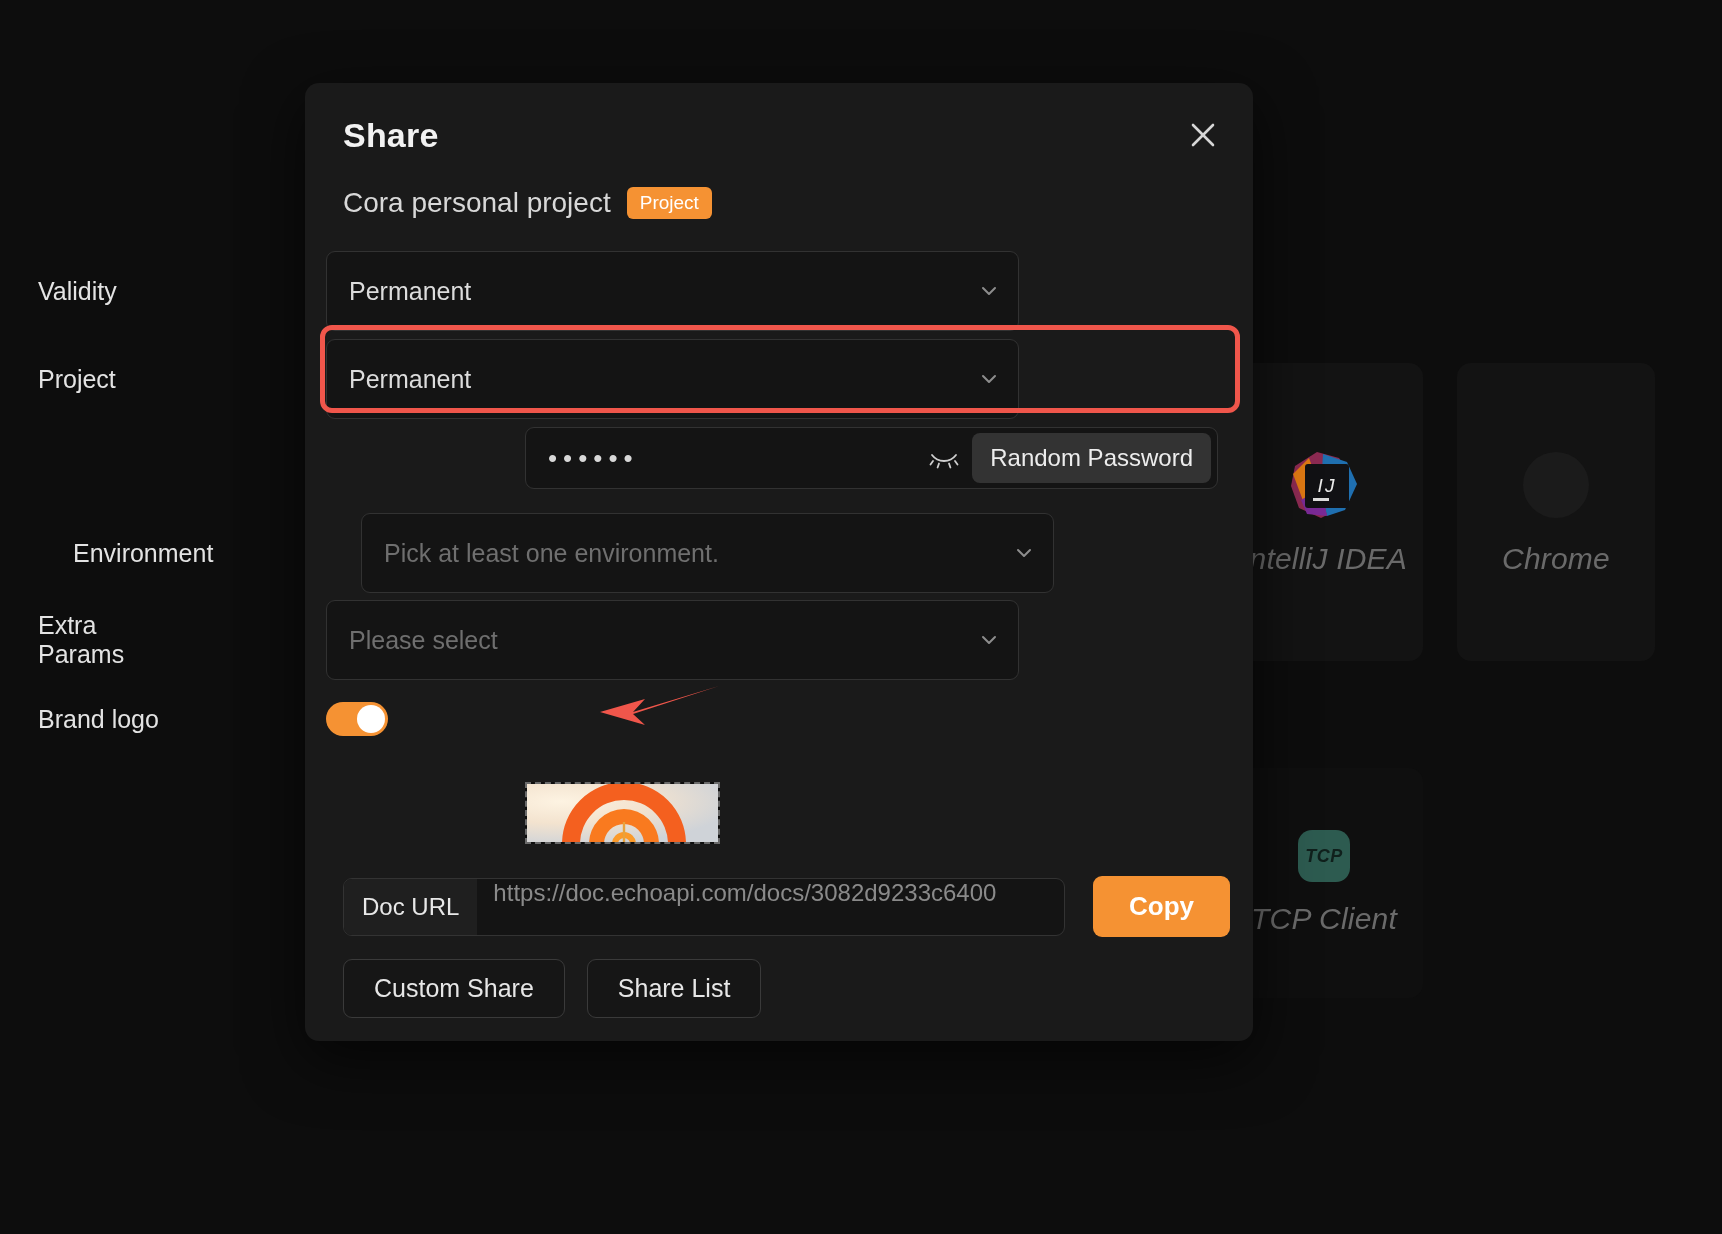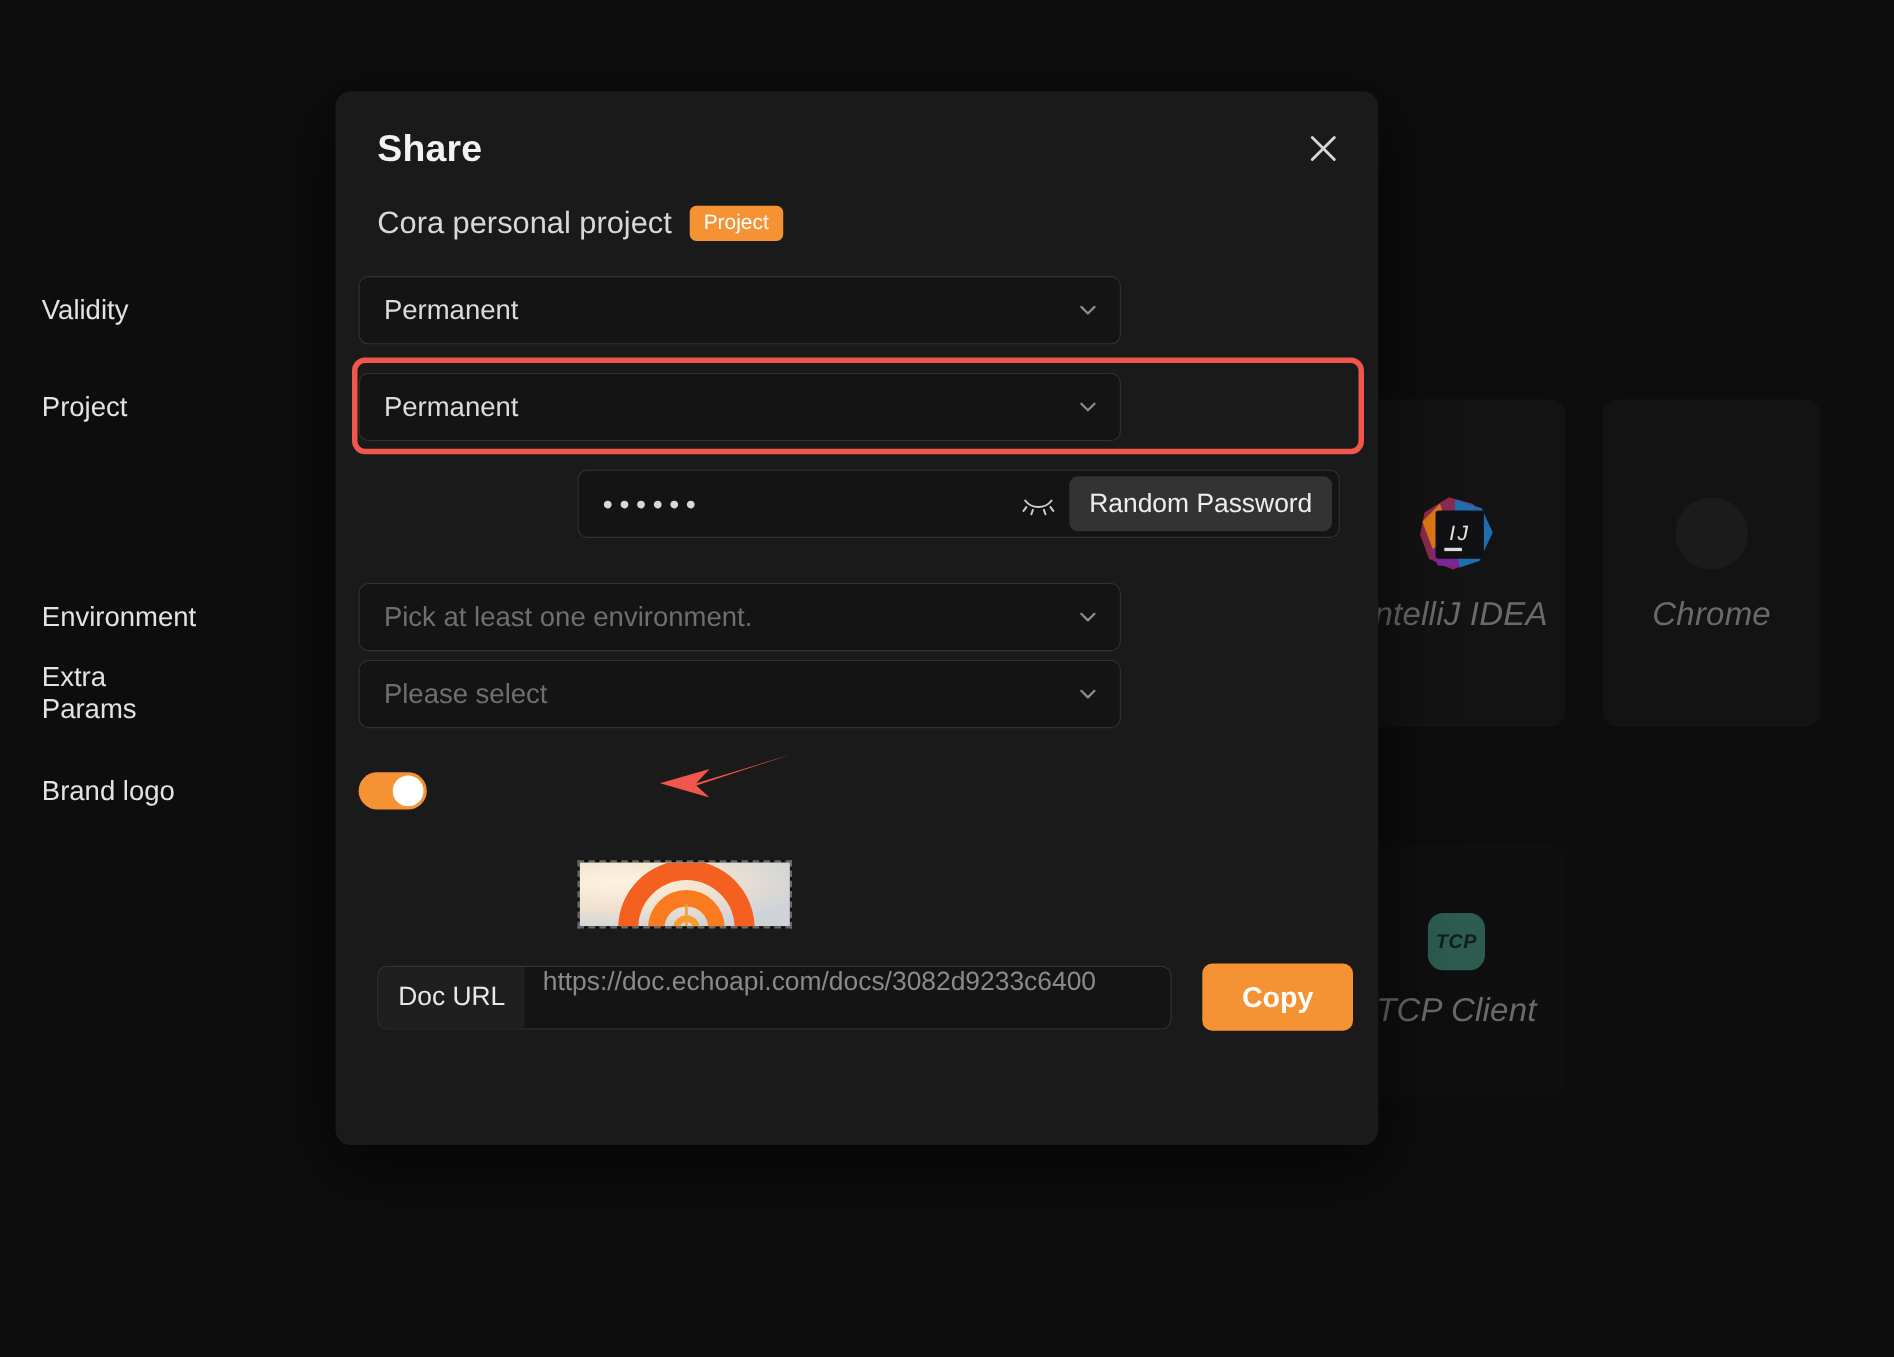--- a/index.html
+++ b/index.html
@@ -92,21 +92,21 @@
     position: absolute;
     display: flex; align-items: center;
   }
   .row-label {
     width: 182px;
     color: #e3e3e3;
     font-size: 25px;
     padding-left: 38px;
   }
   .field {
-    width: 693px; height: 62px;
+    width: 693px; height: 80px;
     background: #141414;
     border: 1px solid #323232;
     border-radius: 9px;
     display: flex; align-items: center;
     padding: 0 18px 0 22px;
     position: relative;
     cursor: pointer;
   }
   .field .value { color: #dcdcdc; font-size: 25px; }
   .field .placeholder { color: #6f6f6f; font-size: 25px; }
@@ -332,21 +332,21 @@
             <line x1="4" y1="14" x2="1.5" y2="17.5" stroke="#cfcfcf" stroke-width="1.8" stroke-linecap="round"></line>
             <line x1="10" y1="16.5" x2="8.6" y2="20.5" stroke="#cfcfcf" stroke-width="1.8" stroke-linecap="round"></line>
             <line x1="20" y1="16.5" x2="21.4" y2="20.5" stroke="#cfcfcf" stroke-width="1.8" stroke-linecap="round"></line>
             <line x1="26" y1="14" x2="28.5" y2="17.5" stroke="#cfcfcf" stroke-width="1.8" stroke-linecap="round"></line>
           </svg>
         </span>
         <button class="random-btn">Random Password</button>
       </div>
     </div>
 
-    <div class="row" style="left:0; top:530px;">
+    <div class="row" style="left:0; top:513px;padding-left:35px;">
       <div class="row-label">Environment</div>
       <div class="field" style="margin-left:144px;">
         <span class="placeholder">Pick at least one environment.</span>
         <span class="chev">
           <svg width="22" height="22" viewBox="0 0 22 22">
               <polyline points="5,8 11,14 17,8" fill="none" stroke="#8d8d8d" stroke-width="2" stroke-linecap="round" stroke-linejoin="round"></polyline>
             </svg>
         </span>
       </div>
     </div>
@@ -394,14 +394,18 @@
   </div>
 
   <div class="docurl-wrap">
     <div class="docurl-field">
       <span class="docurl-label">Doc URL</span>
       <span class="docurl-value">https://doc.echoapi.com/docs/3082d9233c6400</span>
     </div>
     <button class="copy-btn">Copy</button>
   </div>
 
+  <div class="footer">
+    <button class="ghost-btn">Custom Share</button>
+    <button class="ghost-btn">Share List</button>
+  </div>
 
 </div>
 
 </body></html>

